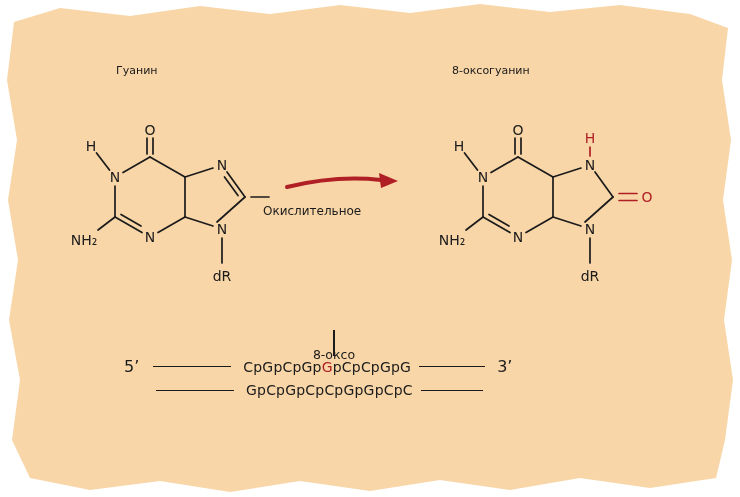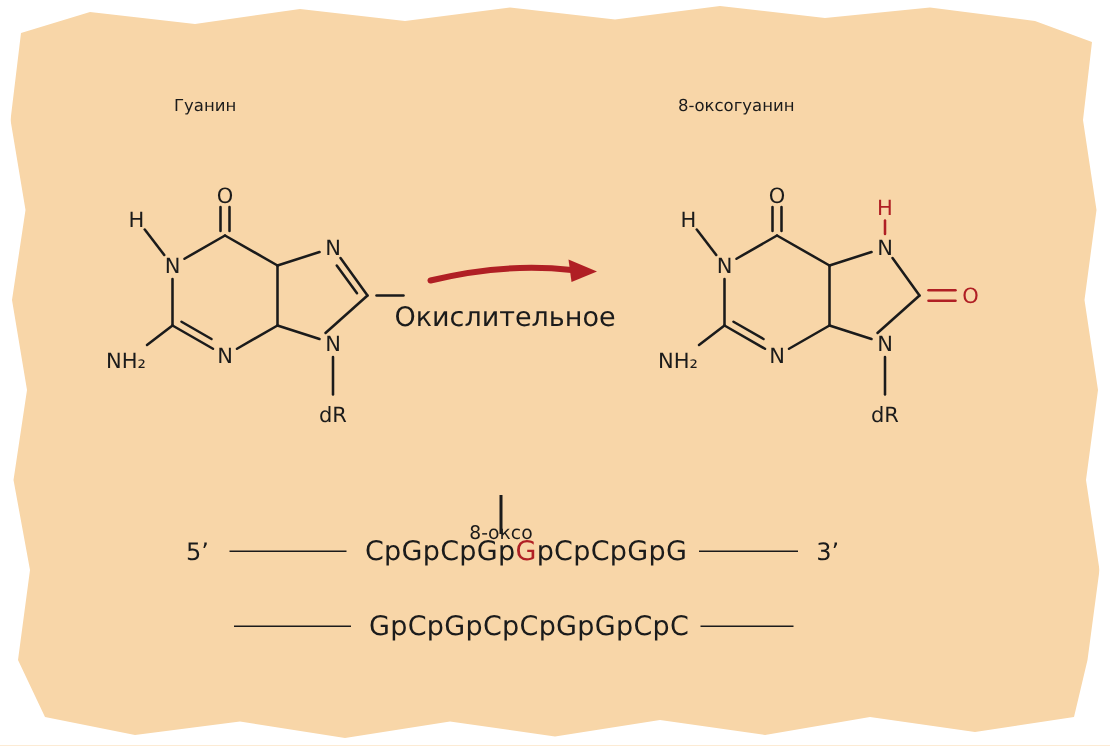--- a/index.html
+++ b/index.html
@@ -28,24 +28,24 @@
   .title { font-size:11px; }
 
   .mol line { stroke:var(--ink,#1b1b1b); stroke-width:1.7; stroke-linecap:round; fill:none; }
   .mol line.red-line { stroke:var(--accent,#b01f24); }
   .mol text { font-size:14px; text-anchor:middle; fill:var(--ink,#1b1b1b); }
   .mol text.red { fill:var(--accent,#b01f24); }
 
   .arrow path { stroke:var(--accent,#b01f24); stroke-width:4; fill:none; stroke-linecap:round; }
   .arrow polygon { fill:var(--accent,#b01f24); }
 
-  .caption { font-size:18px; line-height:19px; }
+  .caption { font-size:12px; line-height:19px; }
 
   .seq-row { display:flex; align-items:center; position:absolute; font-size:16px; }
-  .seq-text { font-size:18px; letter-spacing:0.2px; white-space:pre; }
+  .seq-text { font-size:14px; letter-spacing:0.2px; white-space:pre; }
   .seg { border-top:1.7px solid var(--ink,#1b1b1b); height:0; }
   .oxo-base { color:var(--accent,#b01f24); }
   .oxo-label { font-size:12.5px; transform:translateX(-50%); }
   .oxo-tick { width:2px; height:26px; background:var(--ink,#1b1b1b); }
 </style>
 </head>
 <body style="--paper: #f8d6a8; --page: #ffffff; --ink: #1b1b1b; --accent: #b01f24;">
 
 <div id="paper"></div>
 
@@ -134,17 +134,17 @@
 <div class="abs oxo-tick" style="left:333px; top:330px;"></div>
 
 <div class="seq-row" style="left:124px; top:357px;">
   <span>5’</span>
   <div class="seg" style="width:78px; margin-left:14px;"></div>
   <span class="seq-text" style="margin-left:12px;"><span>CpGpCpGp</span><span class="oxo-base">G</span><span>pCpCpGpG</span></span>
   <div class="seg" style="width:66px; margin-left:8px;"></div>
   <span style="margin-left:12px;">3’</span>
 </div>
 
-<div class="seq-row" style="left:156px; top:407px;text-align:right;">
+<div class="seq-row" style="left:156px; top:382px;text-align:right;">
   <div class="seg" style="width:78px;"></div>
   <span class="seq-text" style="margin-left:12px;">GpCpGpCpCpGpGpCpC</span>
   <div class="seg" style="width:62px; margin-left:8px;"></div>
 </div>
 
 </body></html>

